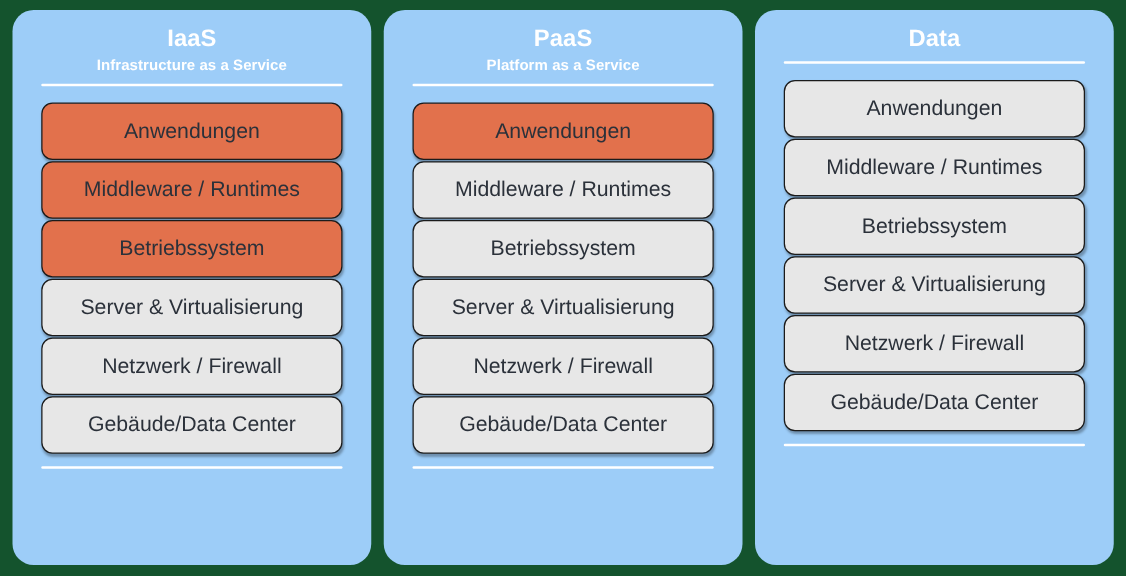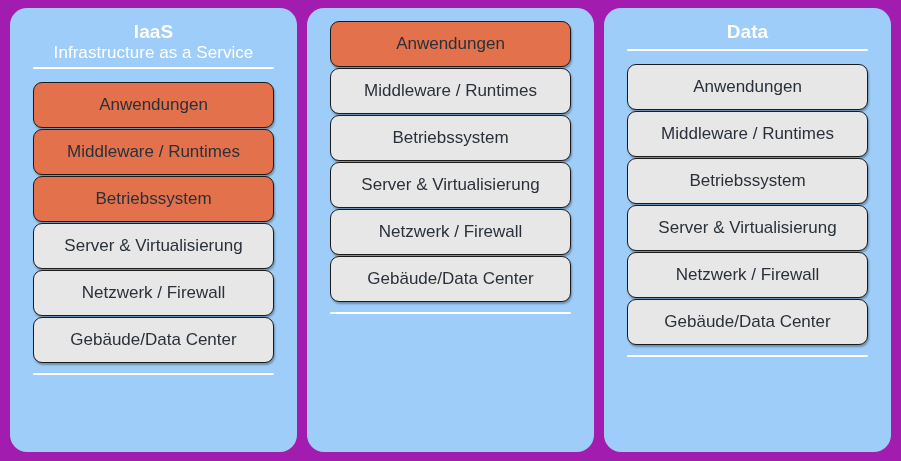--- a/index.html
+++ b/index.html
@@ -7,21 +7,21 @@
   html, body {
     margin: 0; padding: 0;
     width: 901px; height: 461px;
     background: #ffffff;
     font-family: "Liberation Sans", sans-serif;
     overflow: hidden;
   }
   #stage {
     position: relative;
     width: 901px; height: 461px;
-    background: #a21caf;
+    background: #14532d;
   }
   .panels {
     position: absolute;
     left: 0; top: 0;
     width: 901px; height: 461px;
     display: flex;
     flex-direction: row;
     align-items: flex-start;
     justify-content: flex-start;
     padding: 8px 10px 9px 10px;
@@ -44,22 +44,22 @@
   }
   .panel-title {
     color: #ffffff;
     font-size: 19px;
     font-weight: bold;
     line-height: 22px;
     letter-spacing: 0.1px;
   }
   .panel-subtitle {
     color: #ffffff;
-    font-size: 17px;
-    font-weight: normal;
+    font-size: 12px;
+    font-weight: bold;
     line-height: 17px;
     margin-top: 1px;
     letter-spacing: 0.05px;
   }
   .divider {
     height: 2px;
     background: #ffffff;
     margin-top: 6px;
     border-radius: 1px;
   }
@@ -112,20 +112,25 @@
         <div class="layer managed">Betriebssystem</div>
         <div class="layer">Server &amp; Virtualisierung</div>
         <div class="layer">Netzwerk / Firewall</div>
         <div class="layer">Gebäude/Data Center</div>
       </div>
       <div class="divider bottom"></div>
       <div class="spacer"></div>
     </div>
 
     <div class="panel">
+      <div class="panel-header">
+        <div class="panel-title">PaaS</div>
+        <div class="panel-subtitle">Platform as a Service</div>
+        <div class="divider"></div>
+      </div>
       <div class="layers">
         <div class="layer managed">Anwendungen</div>
         <div class="layer">Middleware / Runtimes</div>
         <div class="layer">Betriebssystem</div>
         <div class="layer">Server &amp; Virtualisierung</div>
         <div class="layer">Netzwerk / Firewall</div>
         <div class="layer">Gebäude/Data Center</div>
       </div>
       <div class="divider bottom"></div>
       <div class="spacer"></div>

